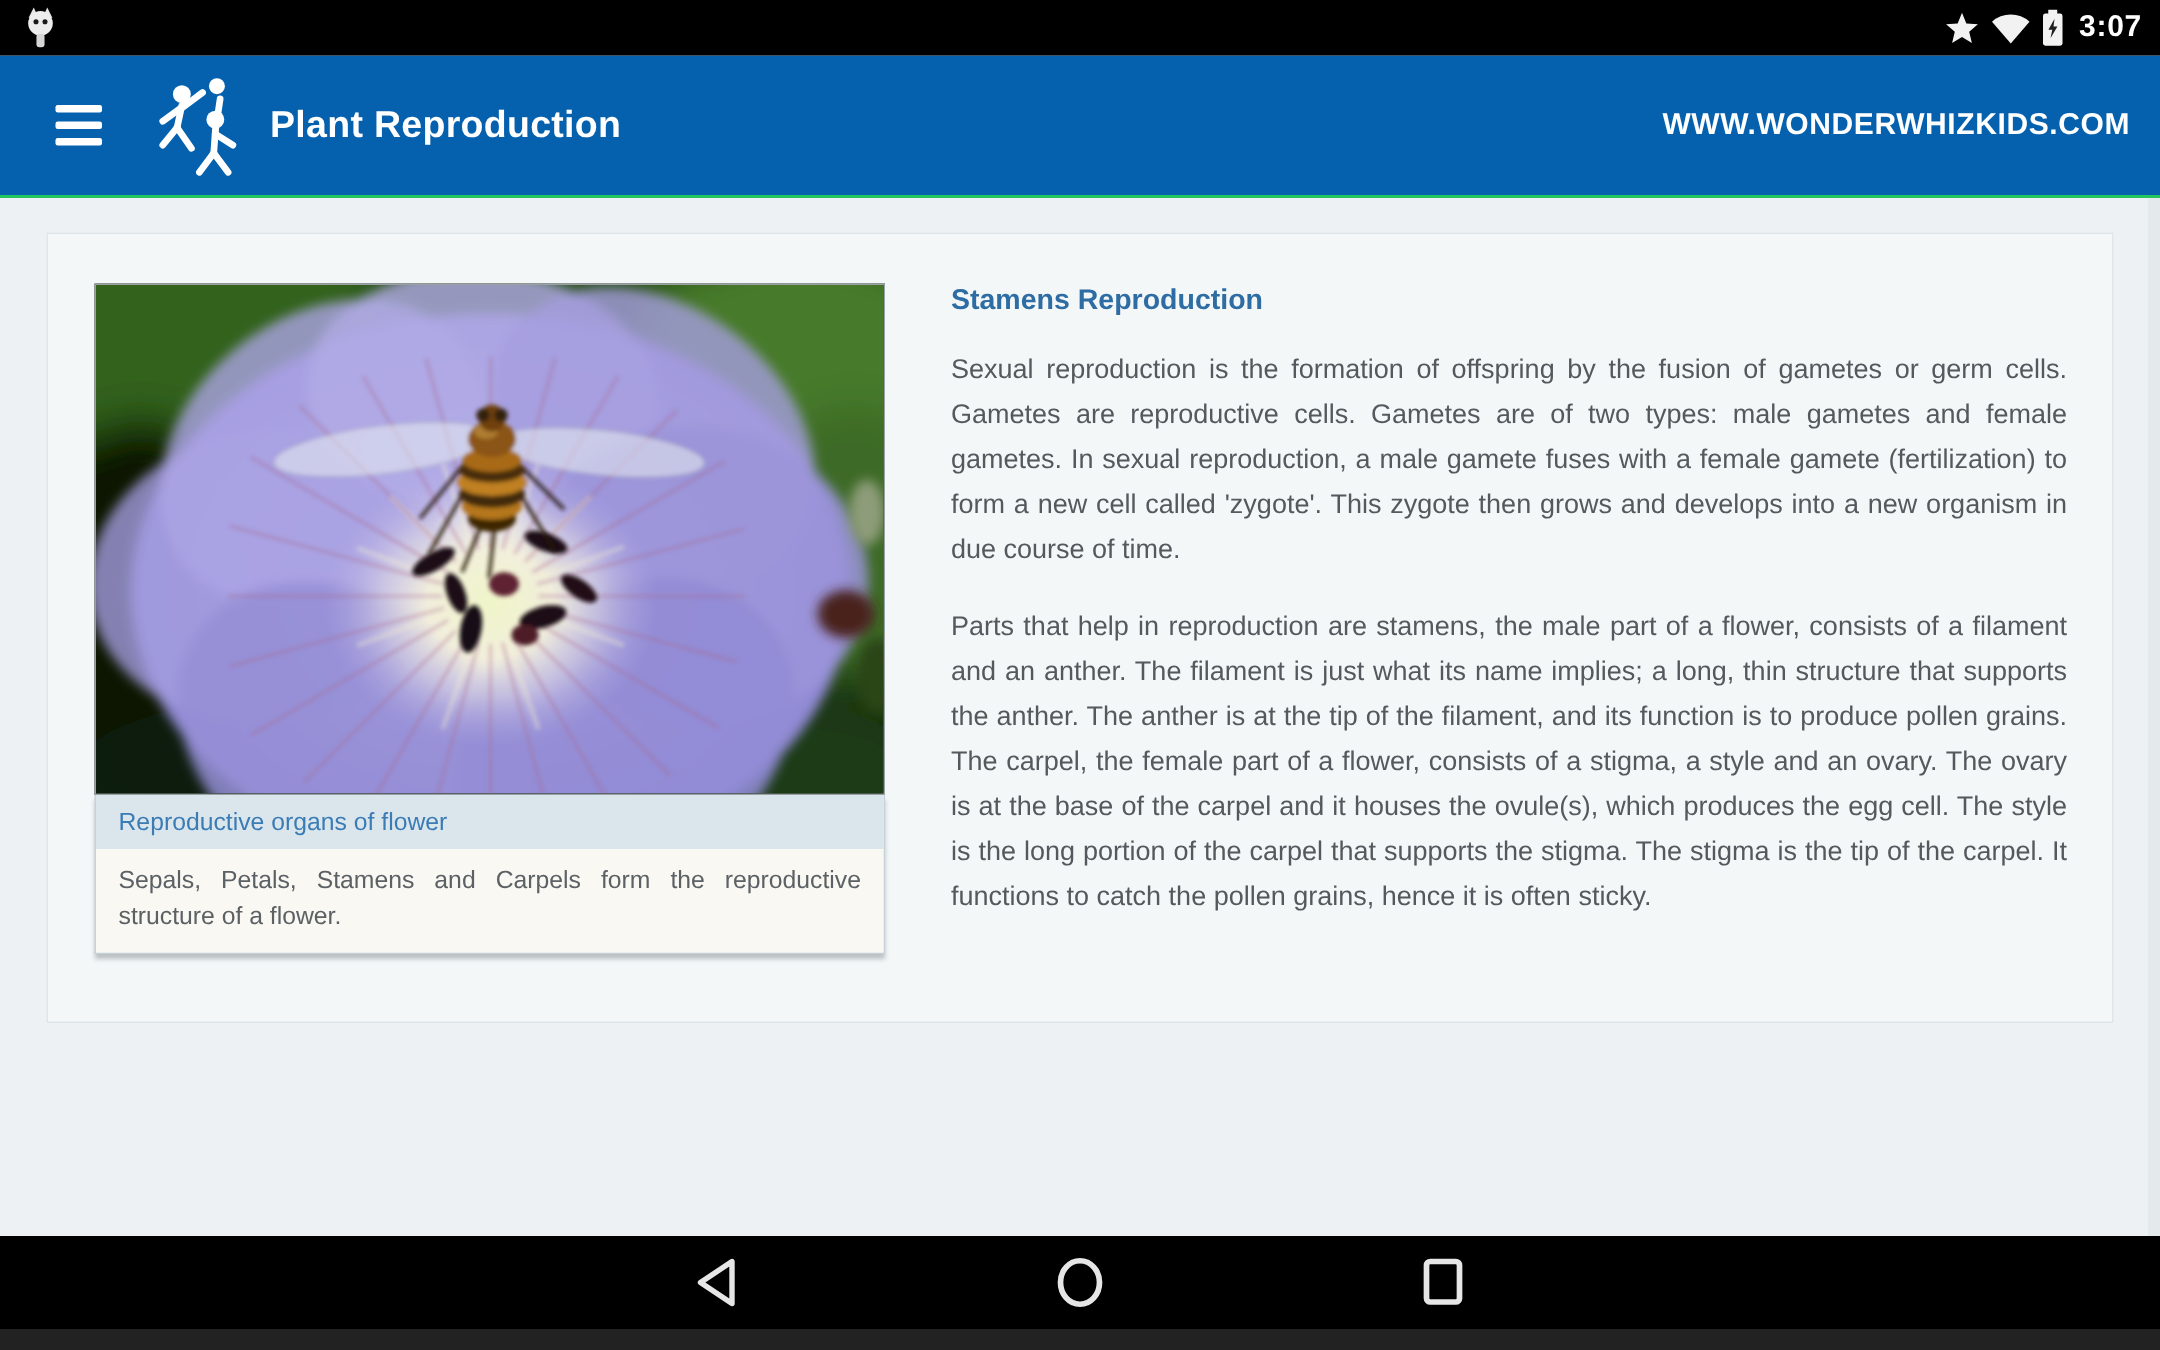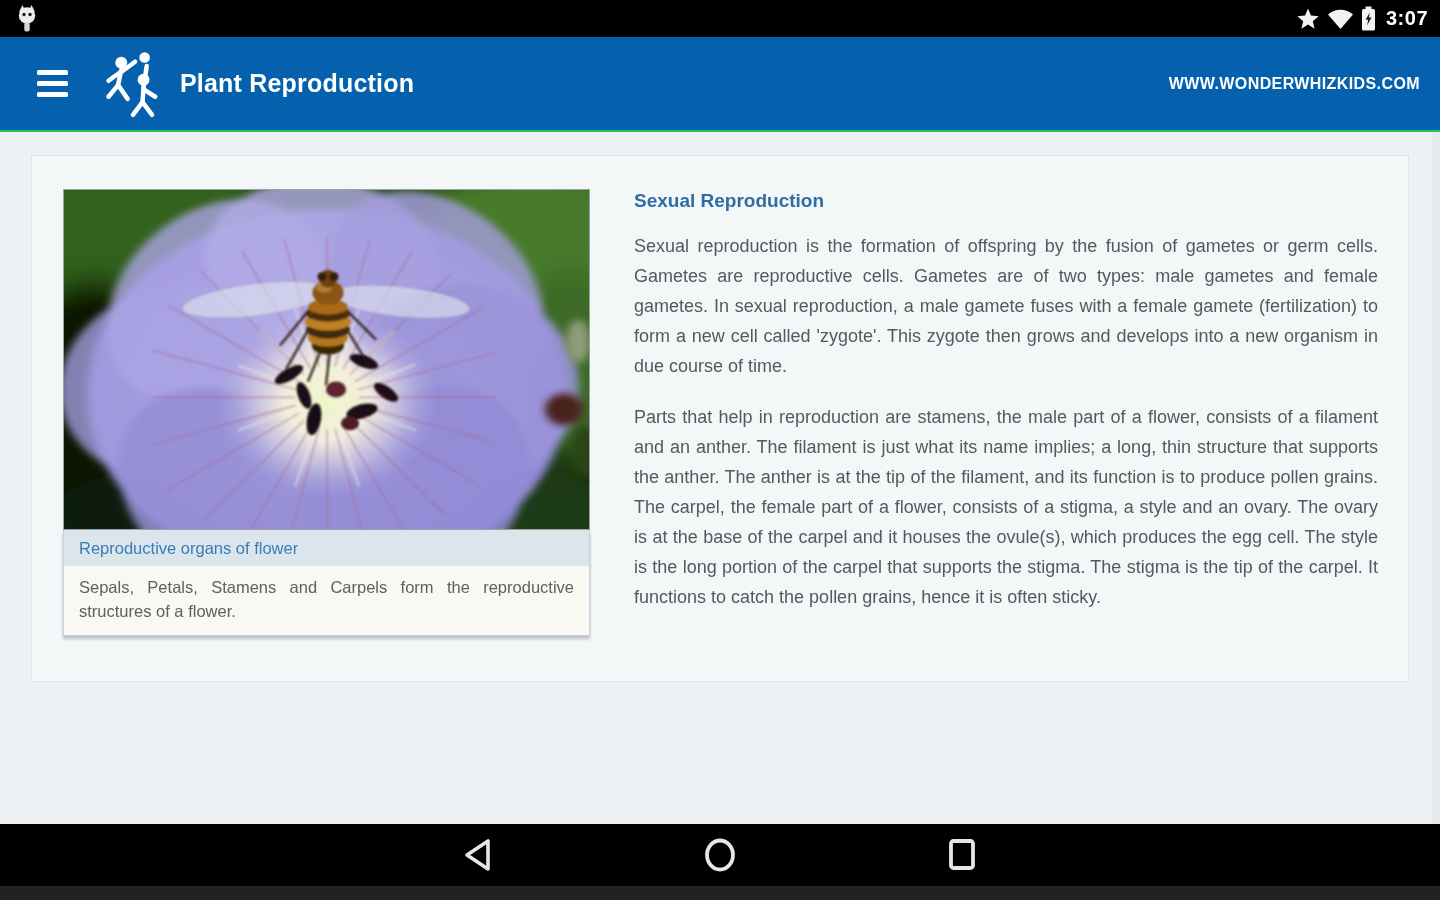--- a/index.html
+++ b/index.html
@@ -29,21 +29,21 @@
   .menu-btn{
     width:52px; height:52px; background:none; border:none; cursor:pointer;
     display:flex; flex-direction:column; justify-content:center; gap:6px; align-items:center;
   }
   .menu-btn span{ display:block; width:31px; height:5px; background:#fff; border-radius:1.5px;}
   .logo{ margin-left:22px; margin-right:12px; display:block;}
   .app-title{
     color:#fff; font-size:25px; font-weight:600; letter-spacing:.2px;
   }
   .site-url{
-    margin-left:auto; color:#fff; font-size:16px; font-weight:bold; letter-spacing:.4px;
+    margin-left:auto; color:#fff; font-size:20px; font-weight:bold; letter-spacing:.4px;
   }
   
   .content{ position:absolute; top:132px; left:0; width:1440px; height:706px; }
   .edge-strip{
     position:absolute; top:0; right:0; width:8px; height:706px;
     background:#e4e9ec;
   }
   .card{
     position:absolute; top:23px; left:31px; width:1378px; height:527px;
     background:var(--card_bg,#f4f7f8); border:1px solid #dee5e9;
@@ -278,26 +278,26 @@
               <ellipse cx="264" cy="103" rx="16" ry="12" fill="#8a5513"></ellipse>
               <ellipse cx="260" cy="98" rx="8" ry="5" fill="#c89a4a" opacity=".6"></ellipse>
               <circle cx="264" cy="89" r="9" fill="#6f4110"></circle>
               <circle cx="258" cy="87" r="4.5" fill="#33200b"></circle>
               <circle cx="270" cy="87" r="4.5" fill="#33200b"></circle>
             </g>
           </svg>
         </div>
         <figcaption class="figcap">
           <div class="cap-title">Reproductive organs of flower</div>
-          <div class="cap-desc">Sepals, Petals, Stamens and Carpels form the reproductive structures of a flower.</div>
+          <div class="cap-desc">Sepals, Petals, Stamens and Carpels form the reproductive structure of a flower.</div>
         </figcaption>
       </figure>
 
       <article class="article">
-        <h2>Sexual Reproduction</h2>
+        <h2>Stamens Reproduction</h2>
         <p>Sexual reproduction is the formation of offspring by the fusion of gametes or germ cells. Gametes are reproductive cells. Gametes are of two types: male gametes and female gametes. In sexual reproduction, a male gamete fuses with a female gamete (fertilization) to form a new cell called 'zygote'. This zygote then grows and develops into a new organism in due course of time.</p>
         <p>Parts that help in reproduction are stamens, the male part of a flower, consists of a filament and an anther. The filament is just what its name implies; a long, thin structure that supports the anther. The anther is at the tip of the filament, and its function is to produce pollen grains. The carpel, the female part of a flower, consists of a stigma, a style and an ovary. The ovary is at the base of the carpel and it houses the ovule(s), which produces the egg cell. The style is the long portion of the carpel that supports the stigma. The stigma is the tip of the carpel. It functions to catch the pollen grains, hence it is often sticky.</p>
       </article>
 
     </section>
     <div class="edge-strip"></div>
   </main>
 
   <nav class="nav-bar">
     <button class="nav-btn">

